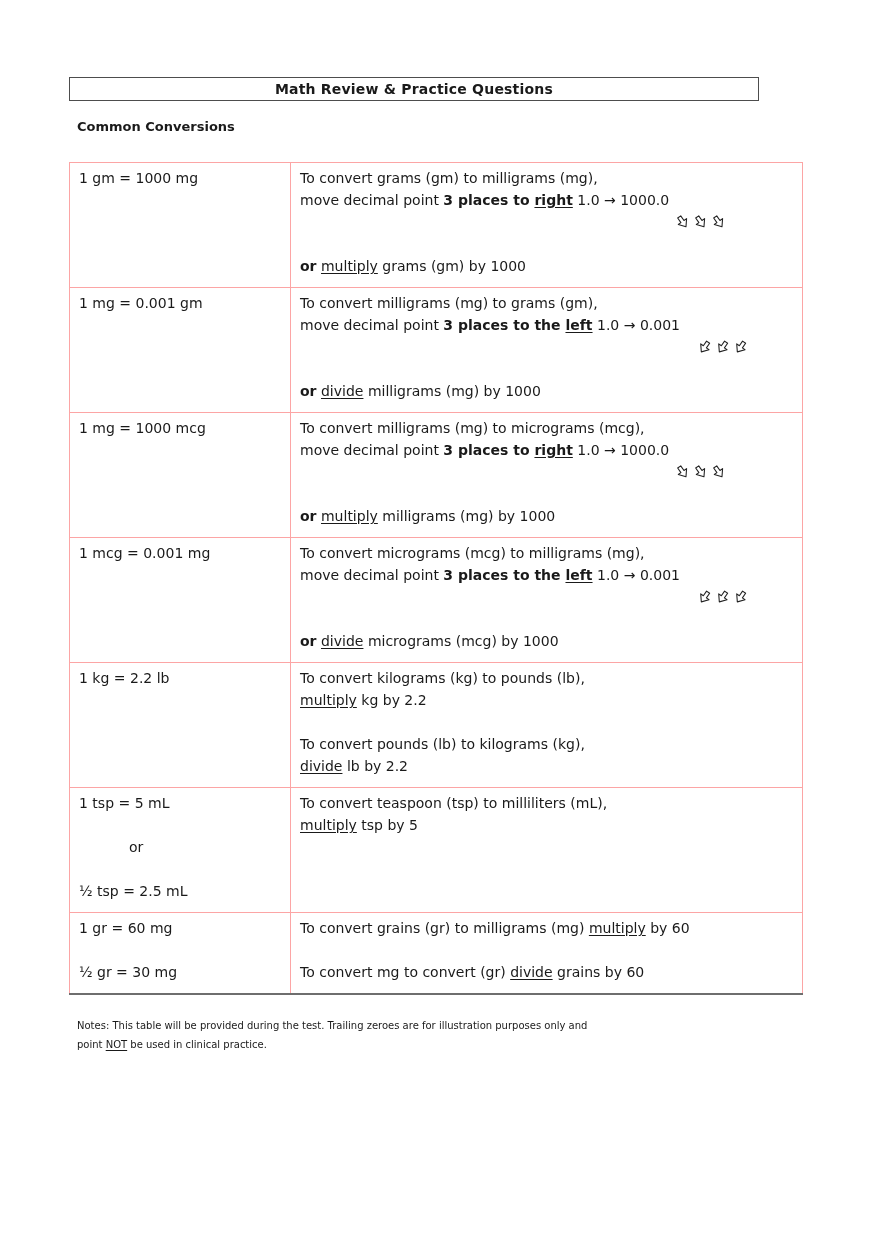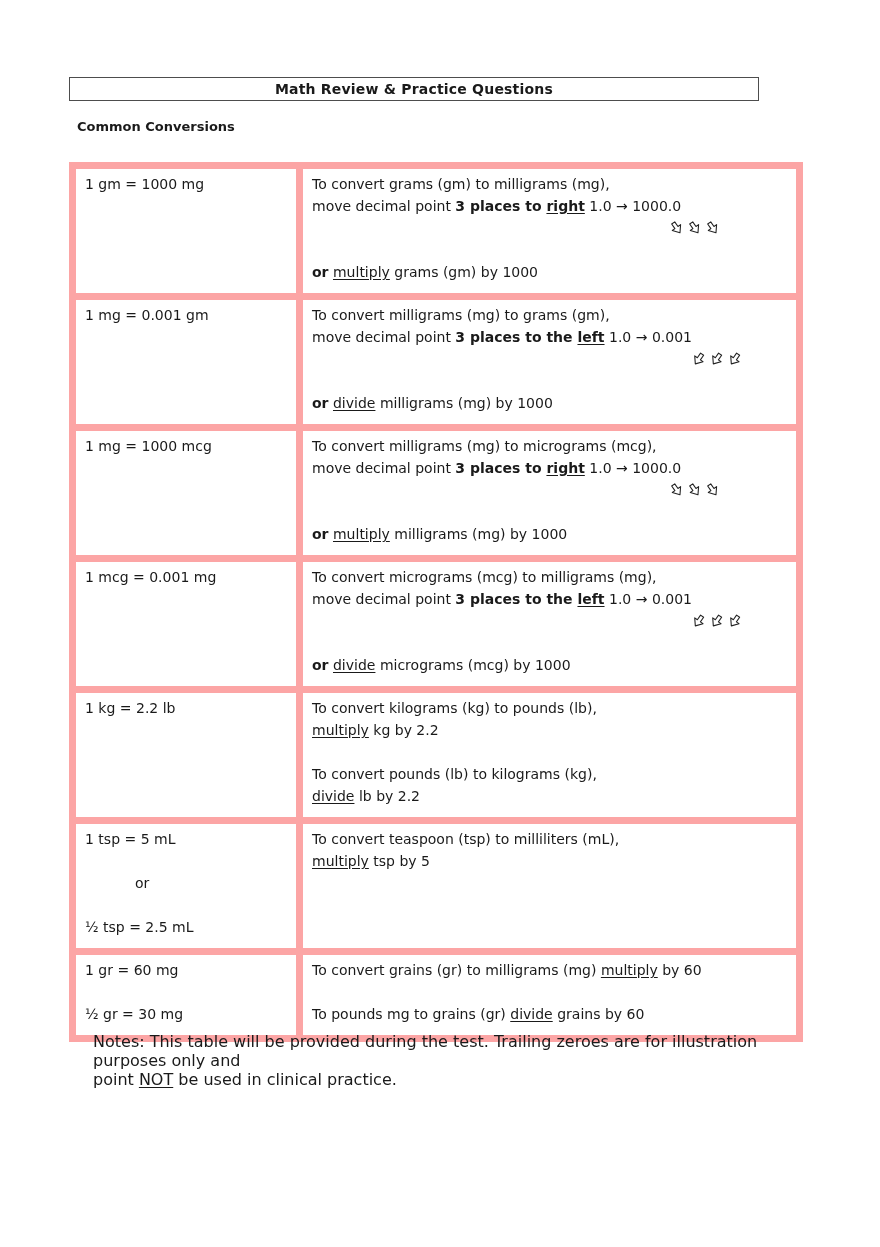--- a/index.html
+++ b/index.html
@@ -21,40 +21,40 @@
     position:absolute; left:77px; top:119px; margin:0;
     font-size:13px; font-weight:bold;
   }
 
   table.conv-table {
     position:absolute; left:69px; top:162px; width:734px;
     border-collapse:collapse; table-layout:fixed;
     border:1px solid #4d4d4d; border-bottom:2px solid #6e6e6e;
   }
   table.conv-table td {
-    border:7px solid #fca5a5; vertical-align:top;
+    border:1px solid #fca5a5; vertical-align:top;
     padding:4px 8px 10px 9px;
     font-size:14px; line-height:22px;
   }
   td.conv-cell { width:203px; }
 
   .line { min-height:22px; white-space:nowrap; }
   .line.indent { padding-left:50px; }
   .line.arrows { text-align:right; }
   .line.arrows.right { padding-right:68px; }
   .line.arrows.left  { padding-right:46px; }
 
   .b { font-weight:bold; }
   .u { text-decoration:underline; text-underline-offset:2px; }
 
   svg.arr { vertical-align:-3px; margin-left:3px; }
 
   .notes {
-    position:absolute; left:77px; top:1016px; width:732px; margin:16px;
-    font-size:16px; line-height:19px;
+    position:absolute; left:77px; top:1016px; width:732px; margin:0;
+    font-size:10px; line-height:19px;
   }
 </style>
 </head>
 <body>
 
 <div class="page">
 
   <div class="title-box">
     <span>Math Review &amp; Practice Questions</span>
   </div>
@@ -162,21 +162,21 @@
         </tr>
         <tr>
           <td class="conv-cell">
             <div class="line"><span>1 gr = 60 mg</span></div>
             <div class="line">&nbsp;</div>
             <div class="line"><span>½ gr = 30 mg</span></div>
           </td>
           <td class="expl-cell">
             <div class="line"><span>To convert grains (gr) to milligrams (mg) </span><span class="u">multiply</span><span> by 60</span></div>
             <div class="line">&nbsp;</div>
-            <div class="line"><span>To pounds mg to grains (gr) </span><span class="u">divide</span><span> grains by 60</span></div>
+            <div class="line"><span>To convert mg to convert (gr) </span><span class="u">divide</span><span> grains by 60</span></div>
           </td>
         </tr>
       </tbody>
   </table>
 
   <p class="notes" id="notes"><span>Notes: This table will be provided during the test. Trailing zeroes are for illustration purposes only and</span><br><span>point </span><span class="u">NOT</span><span> be used in clinical practice.</span></p>
 
 </div>
 
 </body></html>

